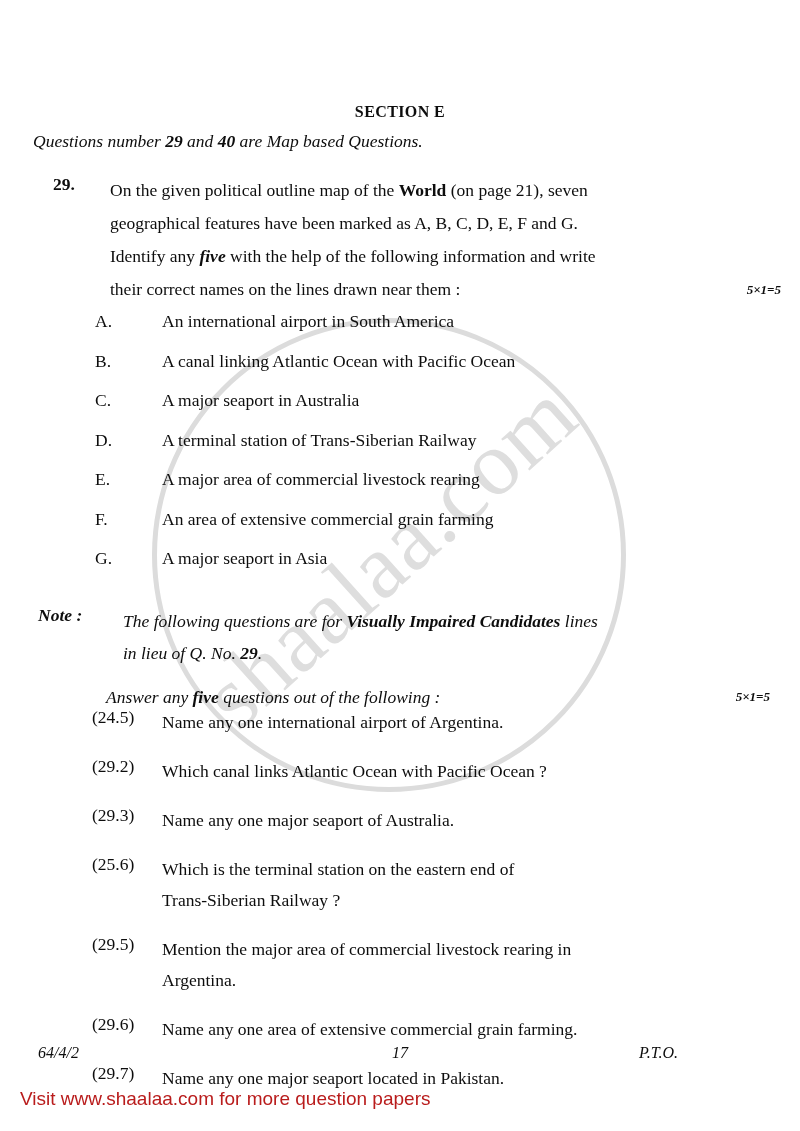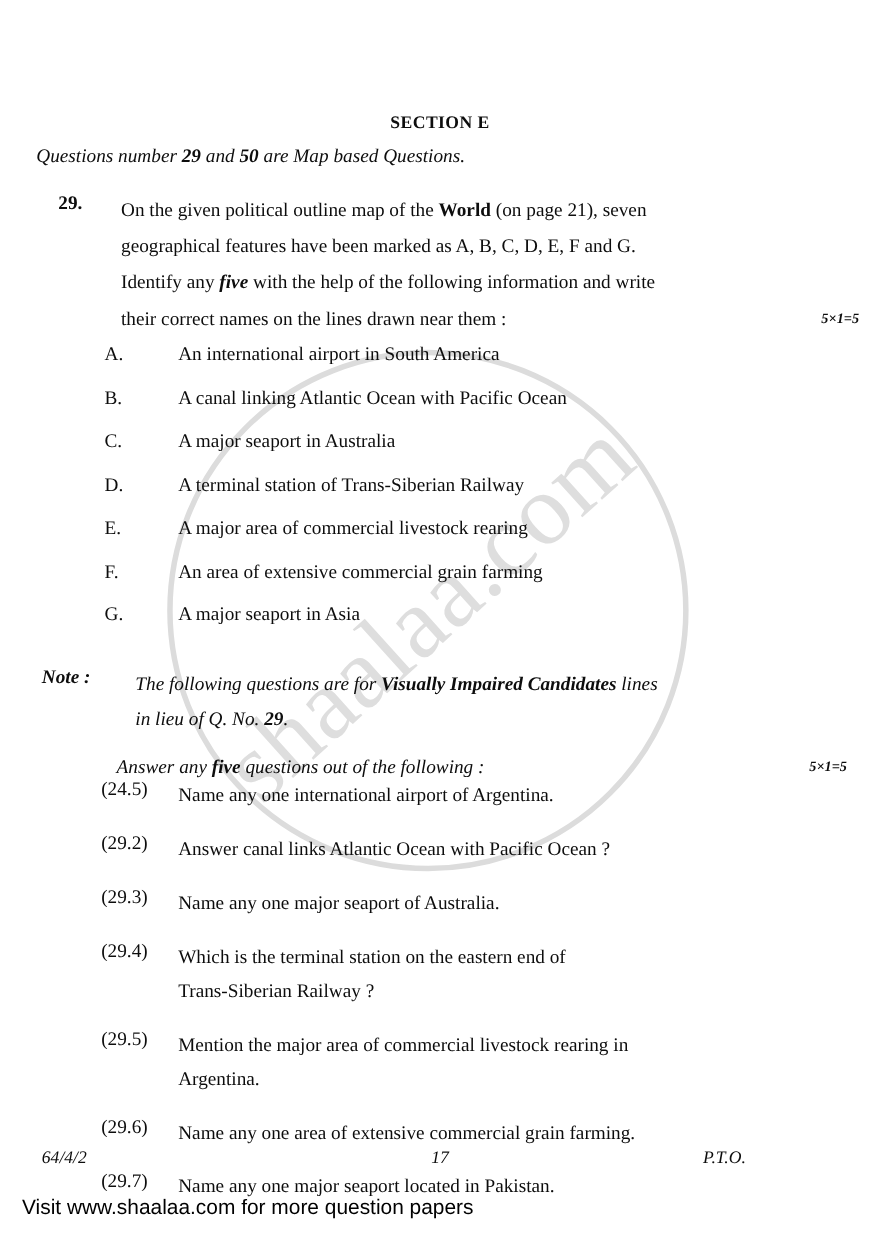--- a/index.html
+++ b/index.html
@@ -202,39 +202,39 @@
   .footer .pageno { position: absolute; left: 0; top: 0; width: 800px; text-align: center; }
   .footer .pto { position: absolute; right: 38px; top: 0; }
 
   .visit {
     position: absolute;
     left: 20px;
     top: 1088px;
     font-family: "Liberation Sans", "DejaVu Sans", sans-serif;
     font-style: normal;
     font-size: 19px;
-    color: #000000;
+    color: #b91c1c;
   }
 </style>
 </head>
 <body>
 
 <div class="page">
 
   <div class="watermark">
     <div class="ring"></div>
     <div class="wm-text">shaalaa.com</div>
   </div>
 
   <div class="content">
 
     <div class="section-title">SECTION E</div>
 
     <div class="subtitle">
-      <span>Questions number </span><b>29</b><span> and </span><b>50</b><span> are Map based Questions.</span>
+      <span>Questions number </span><b>29</b><span> and </span><b>40</b><span> are Map based Questions.</span>
     </div>
 
     <div class="q-block">
       <div class="q-num">29.</div>
       <div class="q-body">
         <span class="line"><span>On  the  given  political  outline  map  of  the  </span><b>World</b><span>  (on  page  21),  seven</span></span>
         <span class="line">geographical  features  have  been  marked  as  A,  B,  C,  D,  E,  F  and  G.</span>
         <span class="line"><span>Identify  any  </span><b><i>five</i></b><span>  with  the  help  of  the  following  information  and  write</span></span>
         <span class="line">
           <span>their correct names on the lines drawn near them :</span>
@@ -286,28 +286,28 @@
       </div>
     </div>
 
     <div class="subq-list">
       <div class="subq">
         <span class="lbl">(24.5)</span>
         <div class="txt">Name any one international airport of Argentina.</div>
       </div>
       <div class="subq">
         <span class="lbl">(29.2)</span>
-        <div class="txt">Answer canal links Atlantic Ocean with Pacific Ocean ?</div>
+        <div class="txt">Which canal links Atlantic Ocean with Pacific Ocean ?</div>
       </div>
       <div class="subq">
         <span class="lbl">(29.3)</span>
         <div class="txt">Name any one major seaport of Australia.</div>
       </div>
       <div class="subq">
-        <span class="lbl">(29.4)</span>
+        <span class="lbl">(25.6)</span>
         <div class="txt">
           <div>Which   is   the   terminal   station   on   the   eastern   end   of</div>
           <div>Trans-Siberian Railway ?</div>
         </div>
       </div>
       <div class="subq">
         <span class="lbl">(29.5)</span>
         <div class="txt">
           <div>Mention   the   major   area   of   commercial   livestock   rearing   in</div>
           <div>Argentina.</div>

